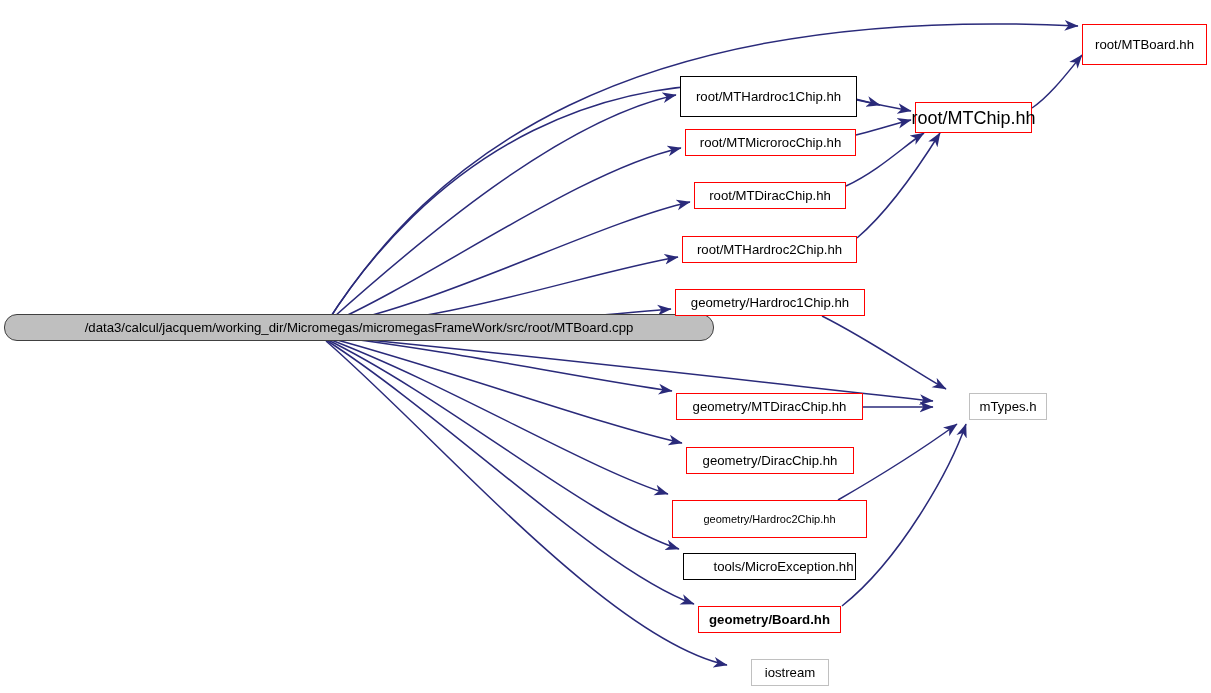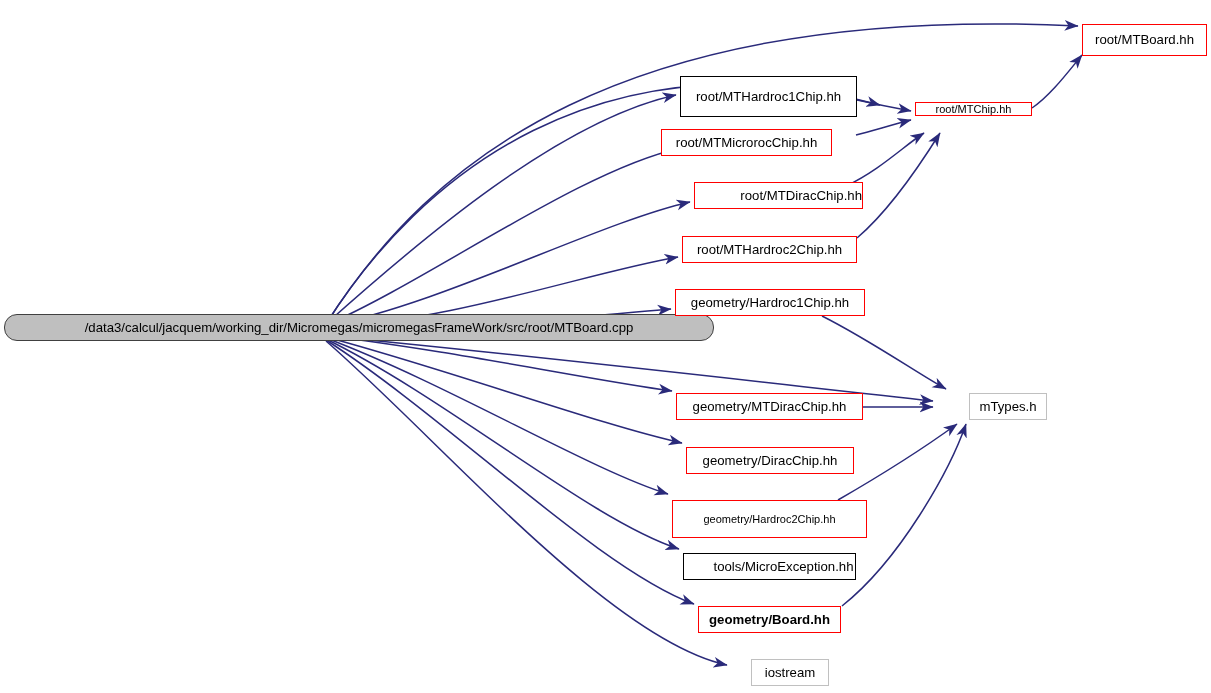--- a/index.html
+++ b/index.html
@@ -92,33 +92,33 @@
         <path d="M 822,316 C 870,340 920,375 946,389" fill="none" stroke="#2a2a7a" stroke-width="1.5" marker-end="url(#arrowhead)"></path>
         <path d="M 863,407 C 885,407 910,407 933,407" fill="none" stroke="#2a2a7a" stroke-width="1.5" marker-end="url(#arrowhead)"></path>
         <path d="M 838,500 C 890,470 935,440 957,424" fill="none" stroke="#2a2a7a" stroke-width="1.5" marker-end="url(#arrowhead)"></path>
         <path d="M 842,606 C 900,560 950,470 966,424" fill="none" stroke="#2a2a7a" stroke-width="1.5" marker-end="url(#arrowhead)"></path>
       </g>
   </svg>
   <div id="nodes-layer">
       <div class="gnode current" style="left: 4px; top: 314px; width: 710px; height: 27px; font-size: 13.2px; border-radius: 13px;">
         <span class="nlabel">/data3/calcul/jacquem/working_dir/Micromegas/micromegasFrameWork/src/root/MTBoard.cpp</span>
       </div>
-      <div class="gnode red" style="left: 1082px; top: 24px; width: 125px; height: 32px; font-size: 13.2px;">
+      <div class="gnode red" style="left: 1082px; top: 24px; width: 125px; height: 41px; font-size: 13.2px;">
         <span class="nlabel">root/MTBoard.hh</span>
       </div>
       <div class="gnode black" style="left: 680px; top: 76px; width: 177px; height: 41px; font-size: 13.2px;">
         <span class="nlabel">root/MTHardroc1Chip.hh</span>
       </div>
-      <div class="gnode red" style="left: 915px; top: 102px; width: 117px; height: 14px; font-size: 11px;">
+      <div class="gnode red" style="left: 915px; top: 102px; width: 117px; height: 31px; font-size: 18px;">
         <span class="nlabel">root/MTChip.hh</span>
       </div>
-      <div class="gnode red" style="left: 661px; top: 129px; width: 171px; height: 27px; font-size: 13.2px; justify-content: center;">
+      <div class="gnode red" style="left: 685px; top: 129px; width: 171px; height: 27px; font-size: 13.2px; justify-content: center;">
         <span class="nlabel">root/MTMicrorocChip.hh</span>
       </div>
-      <div class="gnode red" style="left: 694px; top: 182px; width: 169px; height: 27px; font-size: 13.2px; justify-content: flex-end;">
+      <div class="gnode red" style="left: 694px; top: 182px; width: 152px; height: 27px; font-size: 13.2px;">
         <span class="nlabel">root/MTDiracChip.hh</span>
       </div>
       <div class="gnode red" style="left: 682px; top: 236px; width: 175px; height: 27px; font-size: 13.2px;">
         <span class="nlabel">root/MTHardroc2Chip.hh</span>
       </div>
       <div class="gnode red" style="left: 675px; top: 289px; width: 190px; height: 27px; font-size: 13.2px;">
         <span class="nlabel">geometry/Hardroc1Chip.hh</span>
       </div>
       <div class="gnode grey" style="left: 937px; top: 393px; width: 78px; height: 27px; font-size: 13.2px; margin-left: 32px;">
         <span class="nlabel">mTypes.h</span>

